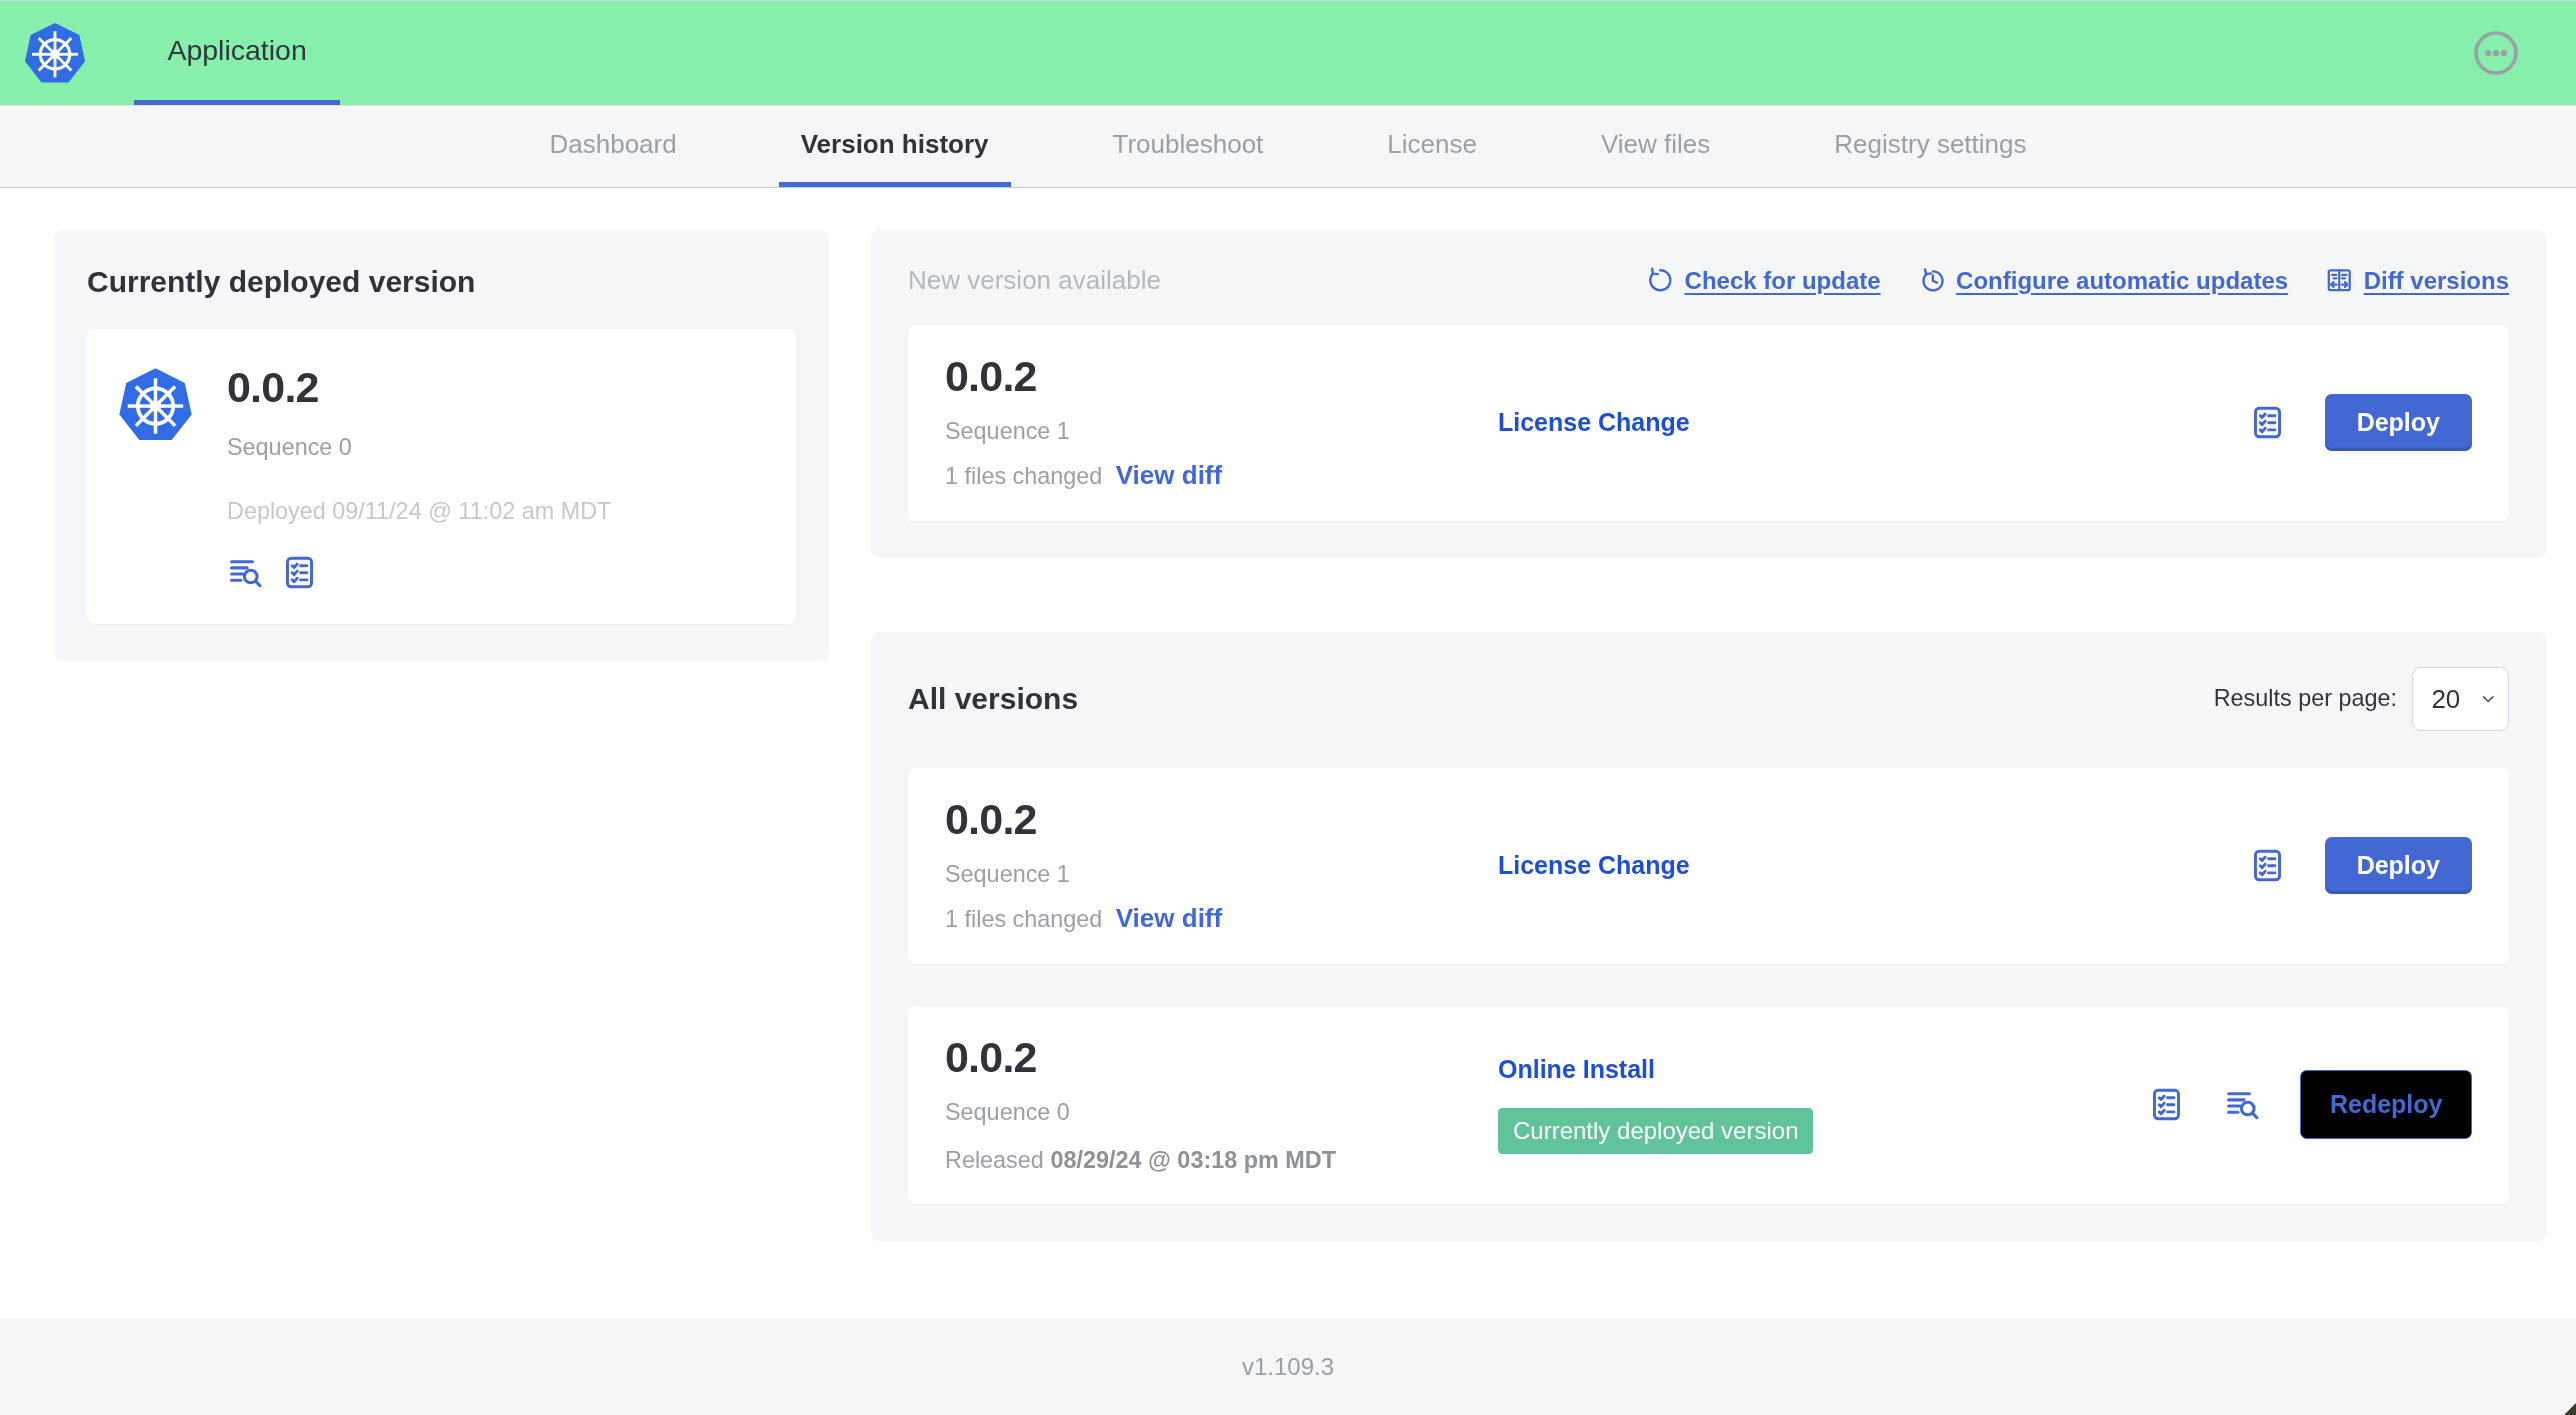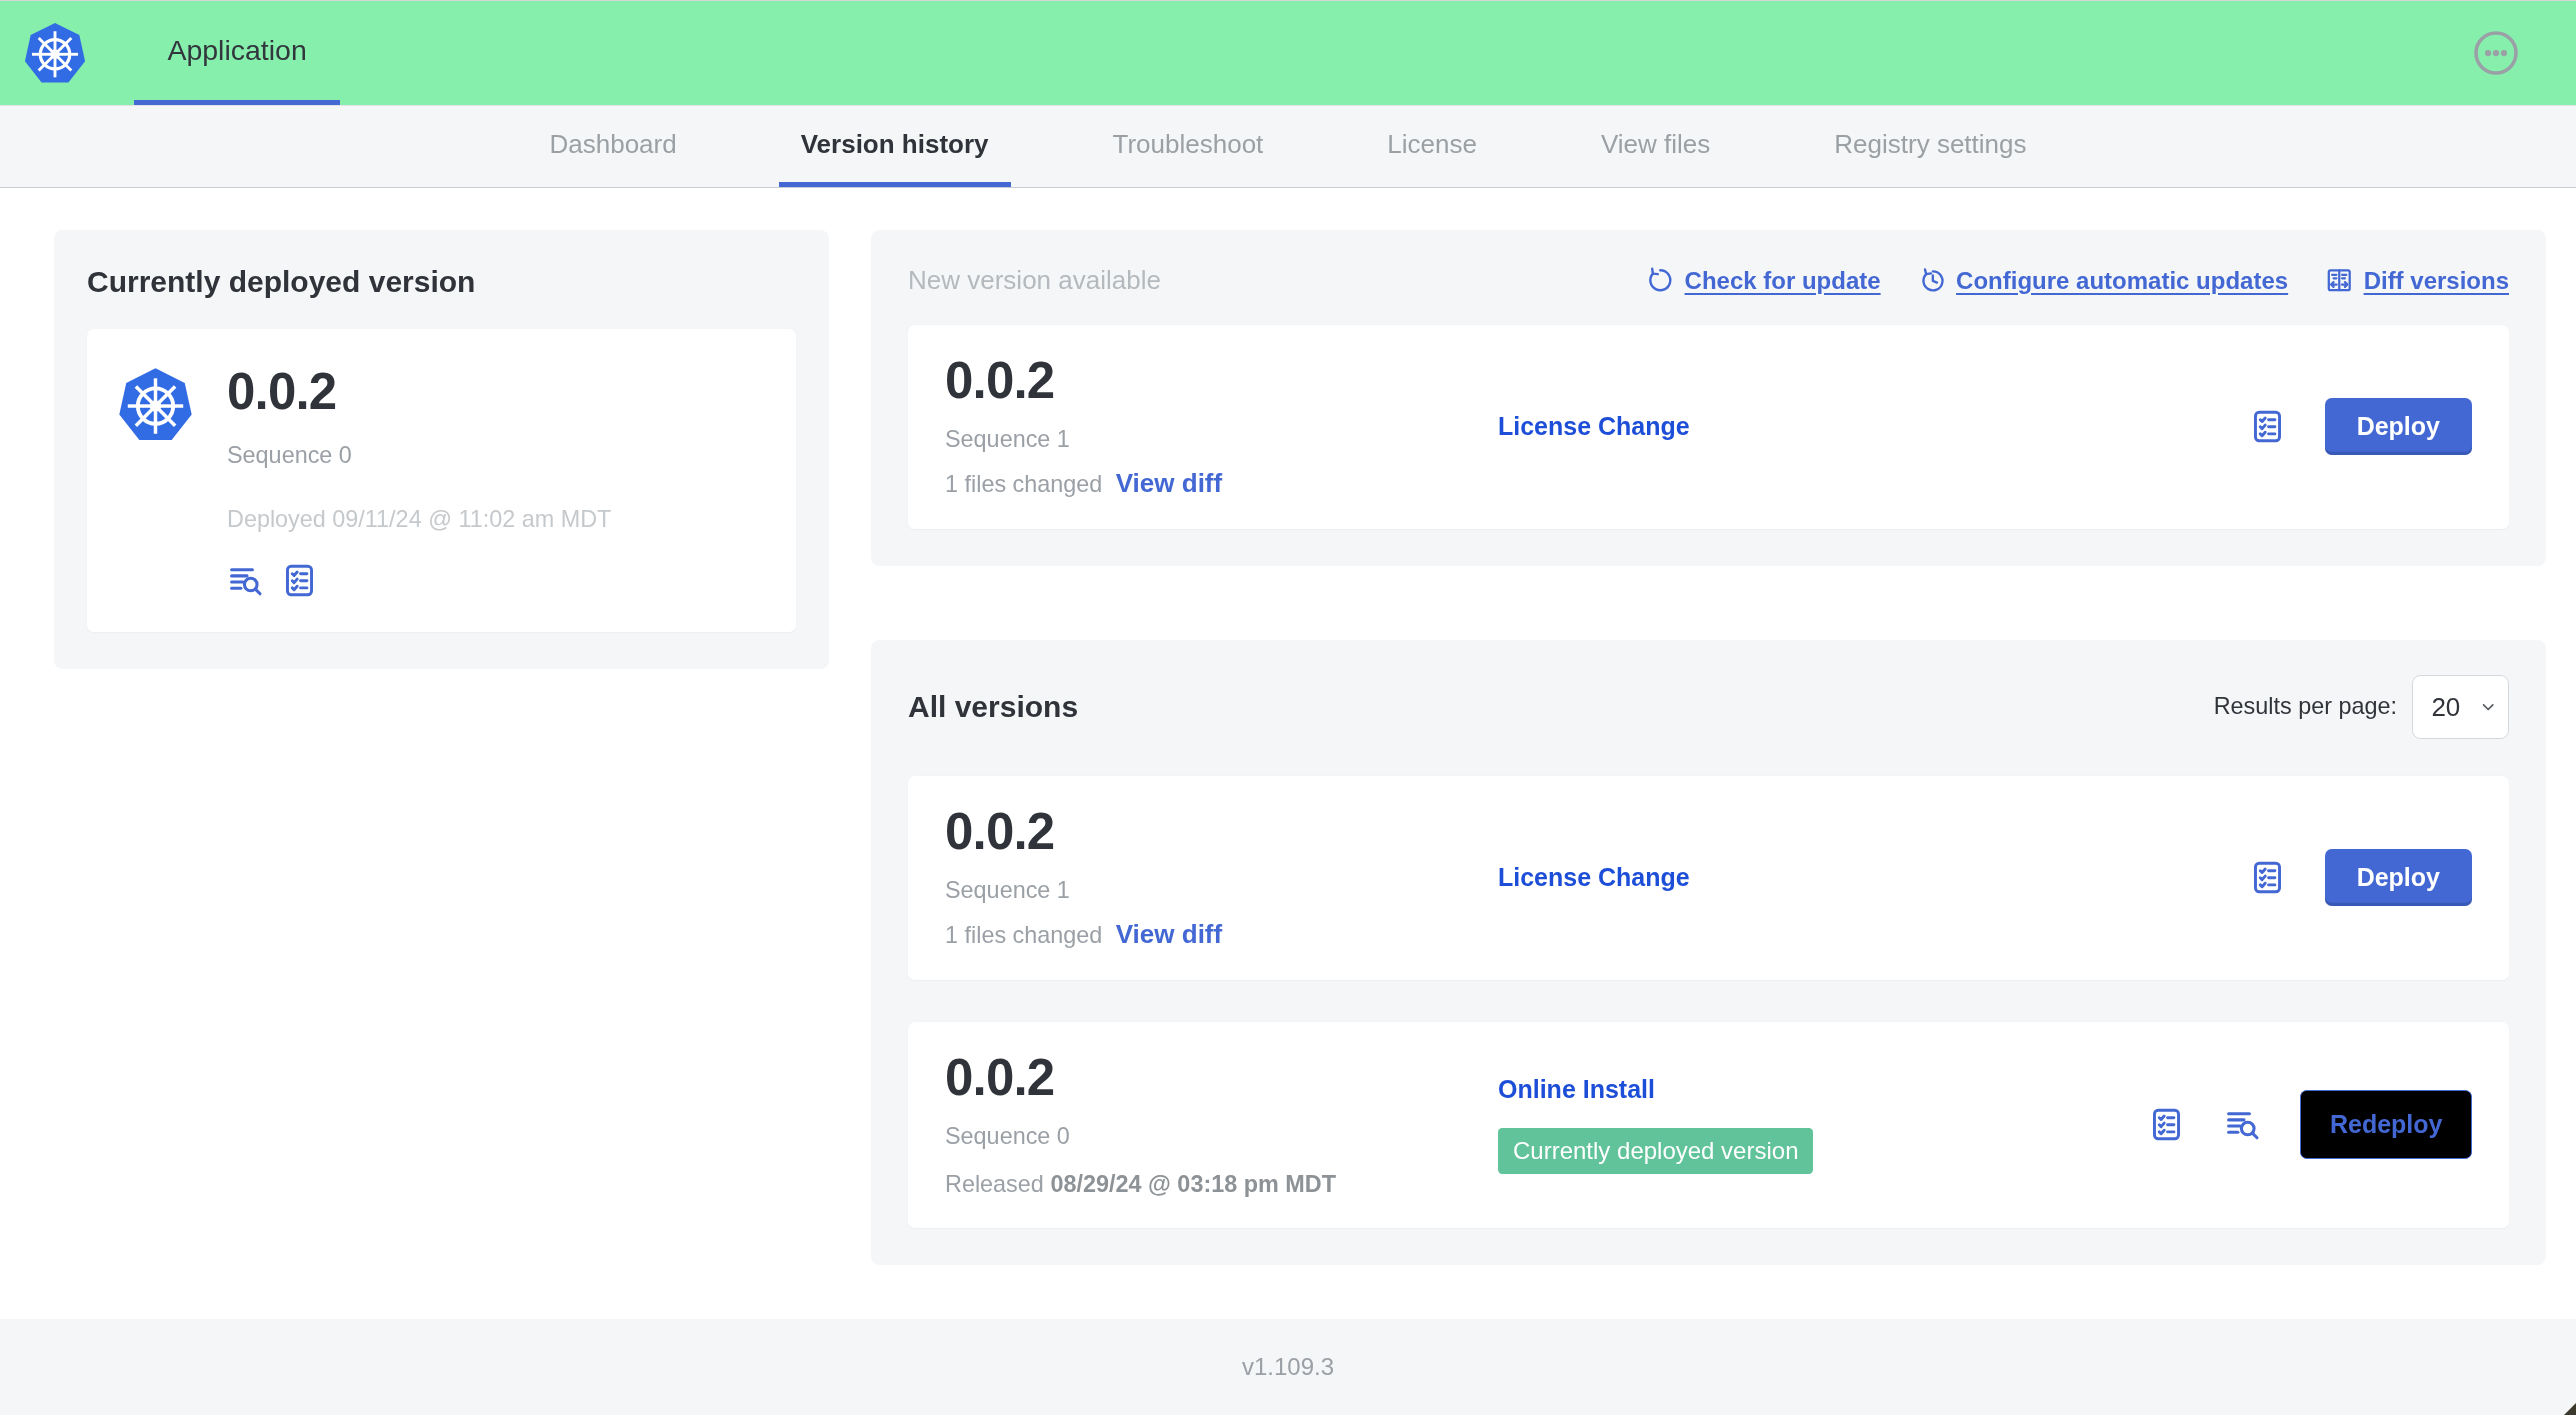--- a/index.html
+++ b/index.html
@@ -45,21 +45,21 @@
   .panel { background:#f5f6f8; border-radius:8.4px; }
 
   
   .deployed-panel { width:775px; flex:none; padding:35px 33px 37px 33px; }
   .panel-title { font-size:30px; font-weight:700; color:#30343a; }
   .deployed-card {
     margin-top:30px; background:#fff; border-radius:6.7px; padding:37px 30px 33px 30px;
     box-shadow:0 0.8px 1.7px rgba(0,0,0,.04); display:flex; align-items:flex-start;
   }
   .deployed-logo { width:77px; height:77px; flex:none; margin-right:33px; }
-  .version-num { font-size:51px; font-weight:700; color:#30343a; letter-spacing:-0.8px; line-height:1; }
+  .version-num { font-size:43px; font-weight:700; color:#30343a; letter-spacing:-0.8px; line-height:1; }
   .seq { font-size:23.4px; color:#9aa0a6; margin-top:25px; }
   .deployed-date { font-size:23.4px; color:#c6c9cc; margin-top:37px; }
   .icon-row { display:flex; align-items:center; gap:17px; margin-top:28.5px; }
   .icon-btn { background:none; border:none; padding:0; color:#4368d4; cursor:pointer; }
   .icon-btn svg { width:37px; height:37px; }
 
   
   .right-col { flex:1; display:flex; flex-direction:column; }
   .new-version-panel { padding:35px 37px 37px 37px; }
   .panel-head { display:flex; align-items:center; justify-content:space-between;gap:24px; }

